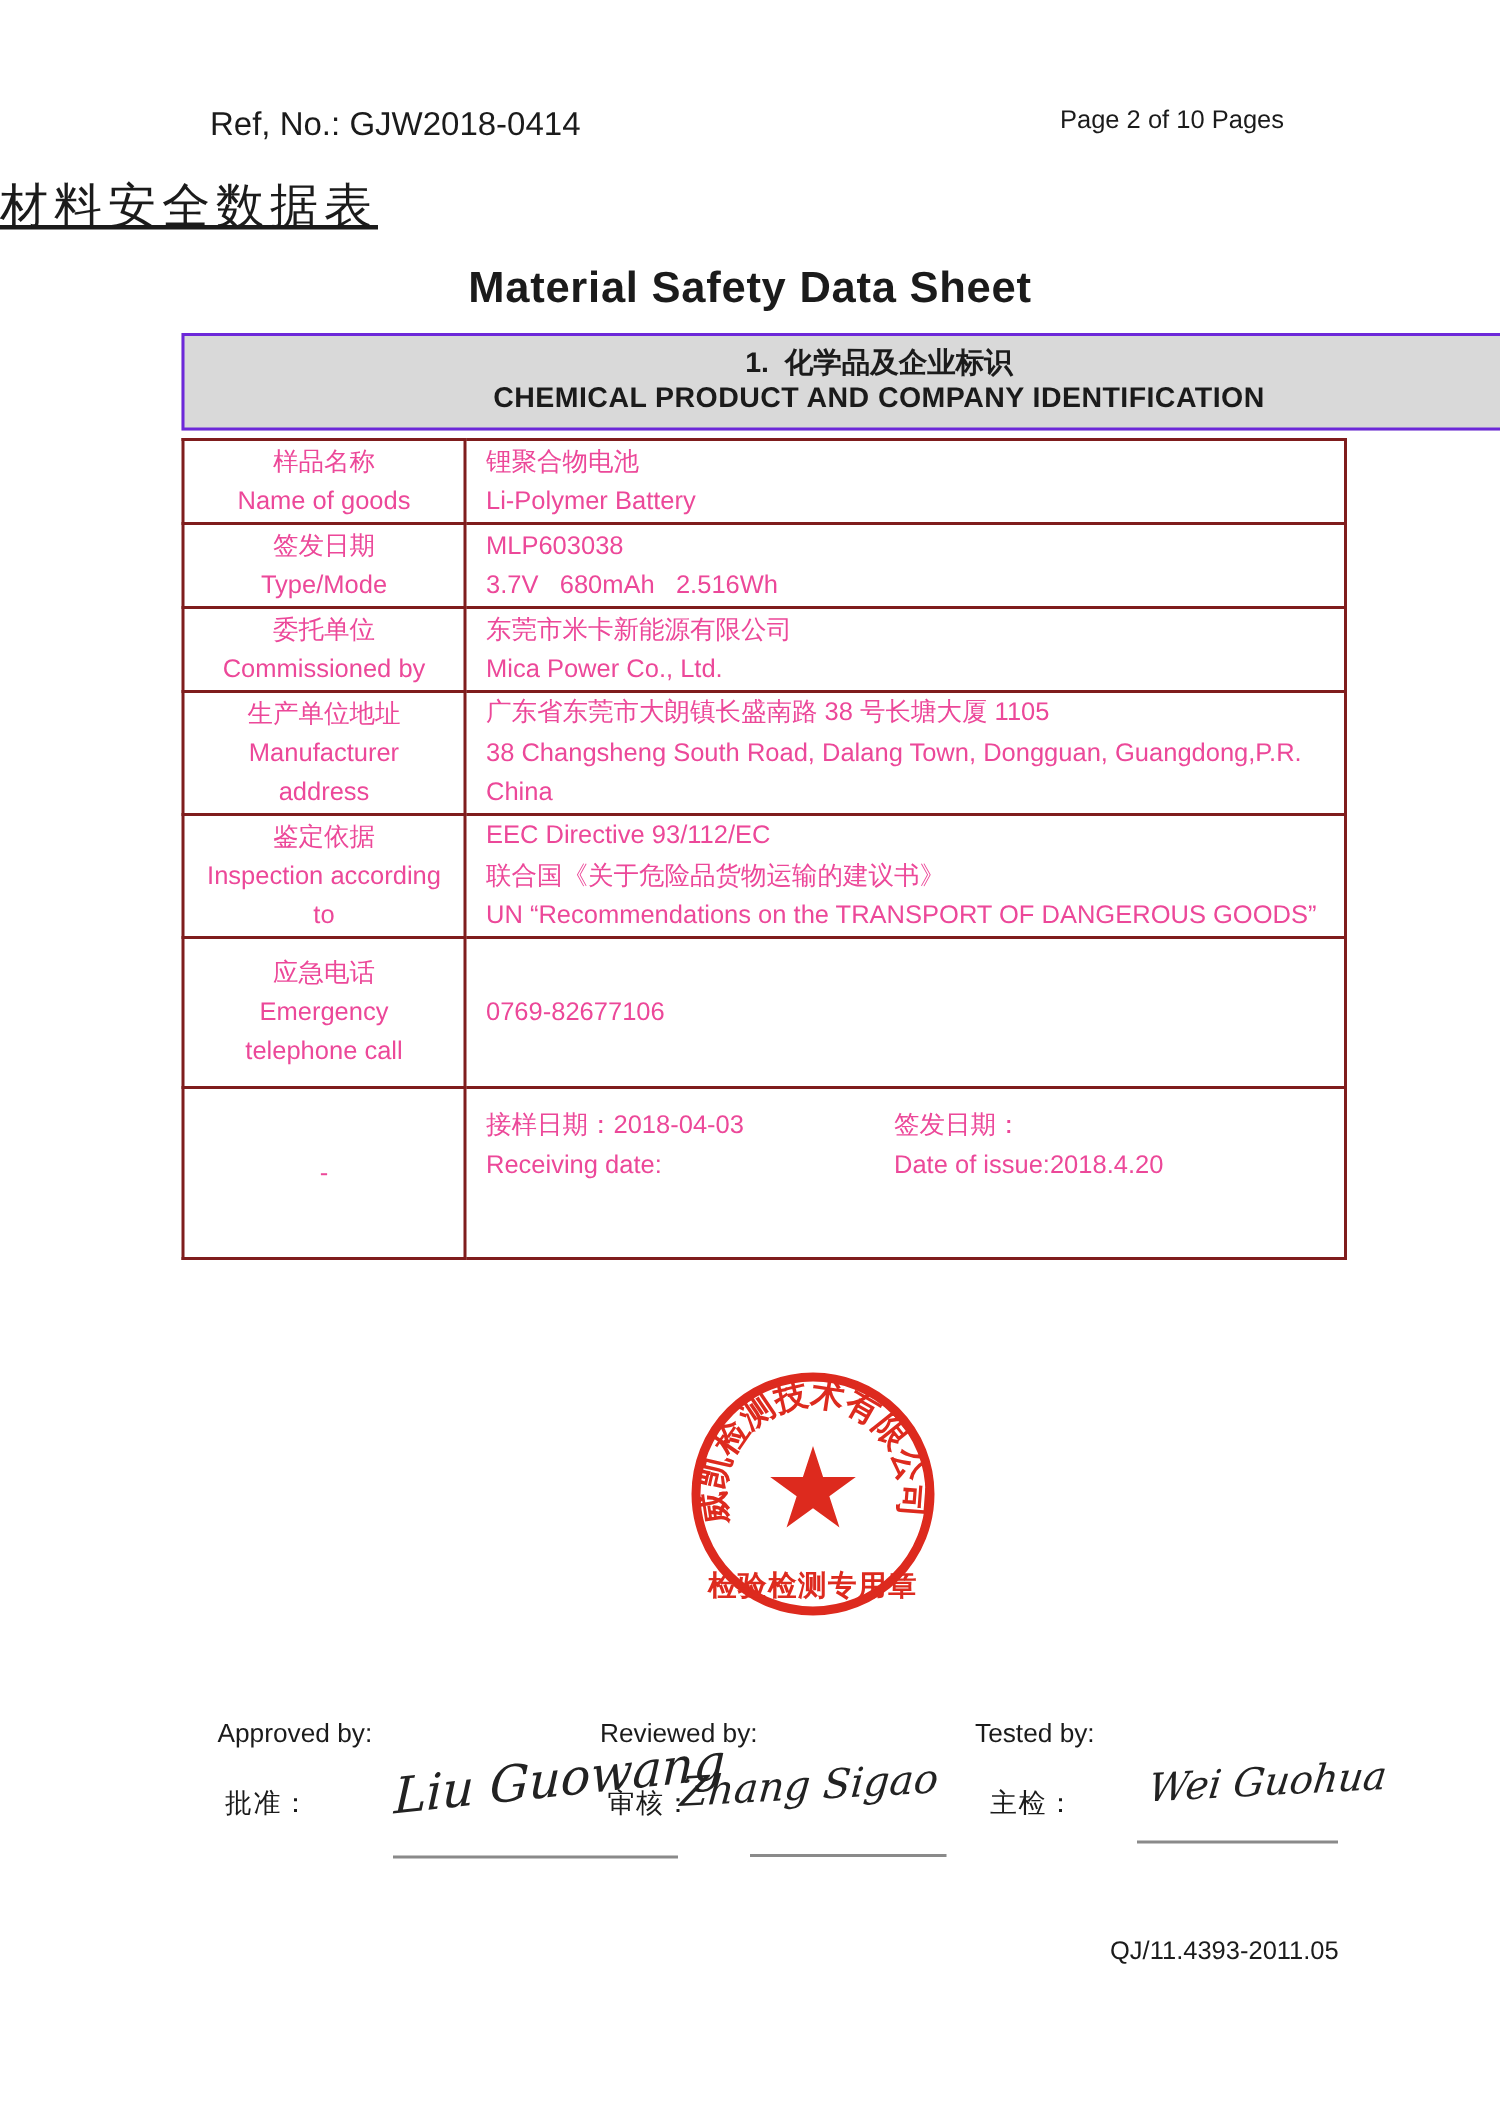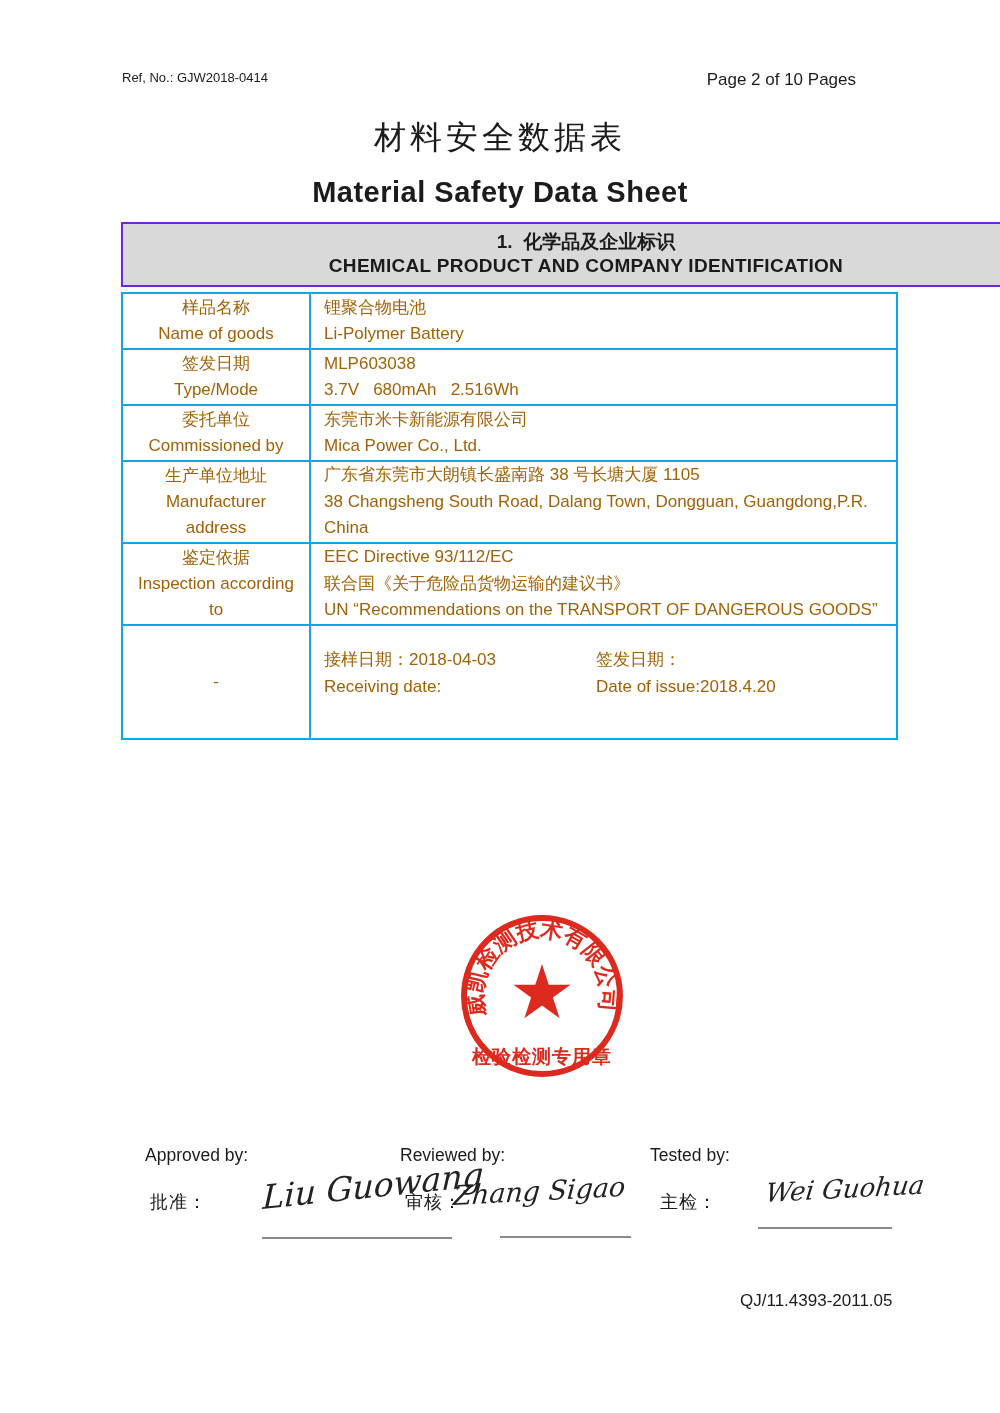--- a/index.html
+++ b/index.html
@@ -1,38 +1,38 @@
 <!DOCTYPE html>
 <html><head>
 <meta charset="utf-8">
 <style>
   html,body{margin:0;padding:0;background:#ffffff;}
   .page{position:relative;width:1000px;height:1413px;background:#ffffff;overflow:hidden;
         font-family:"Liberation Sans", sans-serif;color:#1b1b1b;}
 
-  .hdr-left{position:absolute;left:122px;top:70px;font-size:13px;}
+  .hdr-left{position:absolute;left:140px;top:70px;font-size:22px;}
   .hdr-right{position:absolute;right:144px;top:70px;font-size:17px;}
 
-  .title-zh{position:absolute;left:0;top:116px;width:100%;text-align:center;
-            font-family:"Liberation Serif", serif;font-size:32px;letter-spacing:4px;}
+  .title-zh{position:absolute;left:0;top:116px;width:100%;text-align:left;
+            font-family:"Liberation Serif", serif;font-size:32px;letter-spacing:4px;text-decoration:underline;}
   .title-en{position:absolute;left:0;top:176px;width:100%;text-align:center;
             font-size:29px;font-weight:bold;letter-spacing:0.5px;}
 
   .secbox{position:absolute;left:121px;top:222px;width:930px;height:65px;box-sizing:border-box;
           background:#d9d9d9;border:2px solid #6d28d9;text-align:center;}
   .sec-line1{margin-top:5px;font-size:19px;font-weight:bold;white-space:pre-wrap;}
   .sec-line2{font-size:19px;font-weight:bold;letter-spacing:0.3px;}
 
   table.main{position:absolute;left:121px;top:292px;width:777px;border-collapse:collapse;table-layout:fixed;}
-  table.main td{border:2px solid #0ea5e9;font-size:17px;color:#a16207;overflow:hidden;}
+  table.main td{border:2px solid #7f1d1d;font-size:17px;color:#ec4899;overflow:hidden;}
   td.lab{width:184px;text-align:center;vertical-align:middle;line-height:26px;}
   td.val{vertical-align:middle;line-height:26.5px;padding:0 8px 0 13px;margin-left:40px;}
   .lline{display:block;white-space:pre-wrap;}
   .vline{display:block;white-space:pre-wrap;}
-  td.val-dates{vertical-align:top;padding-top:20px;}
+  td.val-dates{vertical-align:top;padding-top:10px;}
   .dline{display:block;line-height:27px;white-space:pre-wrap;}
   .d-left{display:inline-block;width:272px;white-space:pre-wrap;}
 
   .stamp{position:absolute;left:457px;top:911px;}
   .stamp text{font-family:"Liberation Serif", serif;}
 
   .sig-en{position:absolute;font-size:17.5px;}
   .sig-zh{position:absolute;font-size:18px;letter-spacing:1px;}
   .sig-name{position:absolute;font-family:"DejaVu Serif", serif;font-style:italic;color:#222222;
             transform-origin:left bottom;}
@@ -111,20 +111,30 @@
         <span class="lline">鉴定依据</span>
         <span class="lline">Inspection according</span>
         <span class="lline">to</span>
       </td>
       <td class="val">
         <span class="vline">EEC Directive 93/112/EC</span>
         <span class="vline">联合国《关于危险品货物运输的建议书》</span>
         <span class="vline">UN “Recommendations on the TRANSPORT OF DANGEROUS GOODS”</span>
       </td>
     </tr>
+    <tr style="height:100px;">
+      <td class="lab">
+        <span class="lline">应急电话</span>
+        <span class="lline">Emergency</span>
+        <span class="lline">telephone call</span>
+      </td>
+      <td class="val">
+        <span class="vline">0769-82677106</span>
+      </td>
+    </tr>
     <tr style="height:114px;">
       <td class="lab">-</td>
       <td class="val val-dates">
         <span class="dline"><span class="d-left"><span>接样日期：</span><span>2018-04-03</span></span><span>签发日期：</span></span>
         <span class="dline"><span class="d-left">Receiving date:</span><span><span>Date of issue:</span><span>2018.4.20</span></span></span>
       </td>
     </tr>
   </tbody>
     </table>
 

